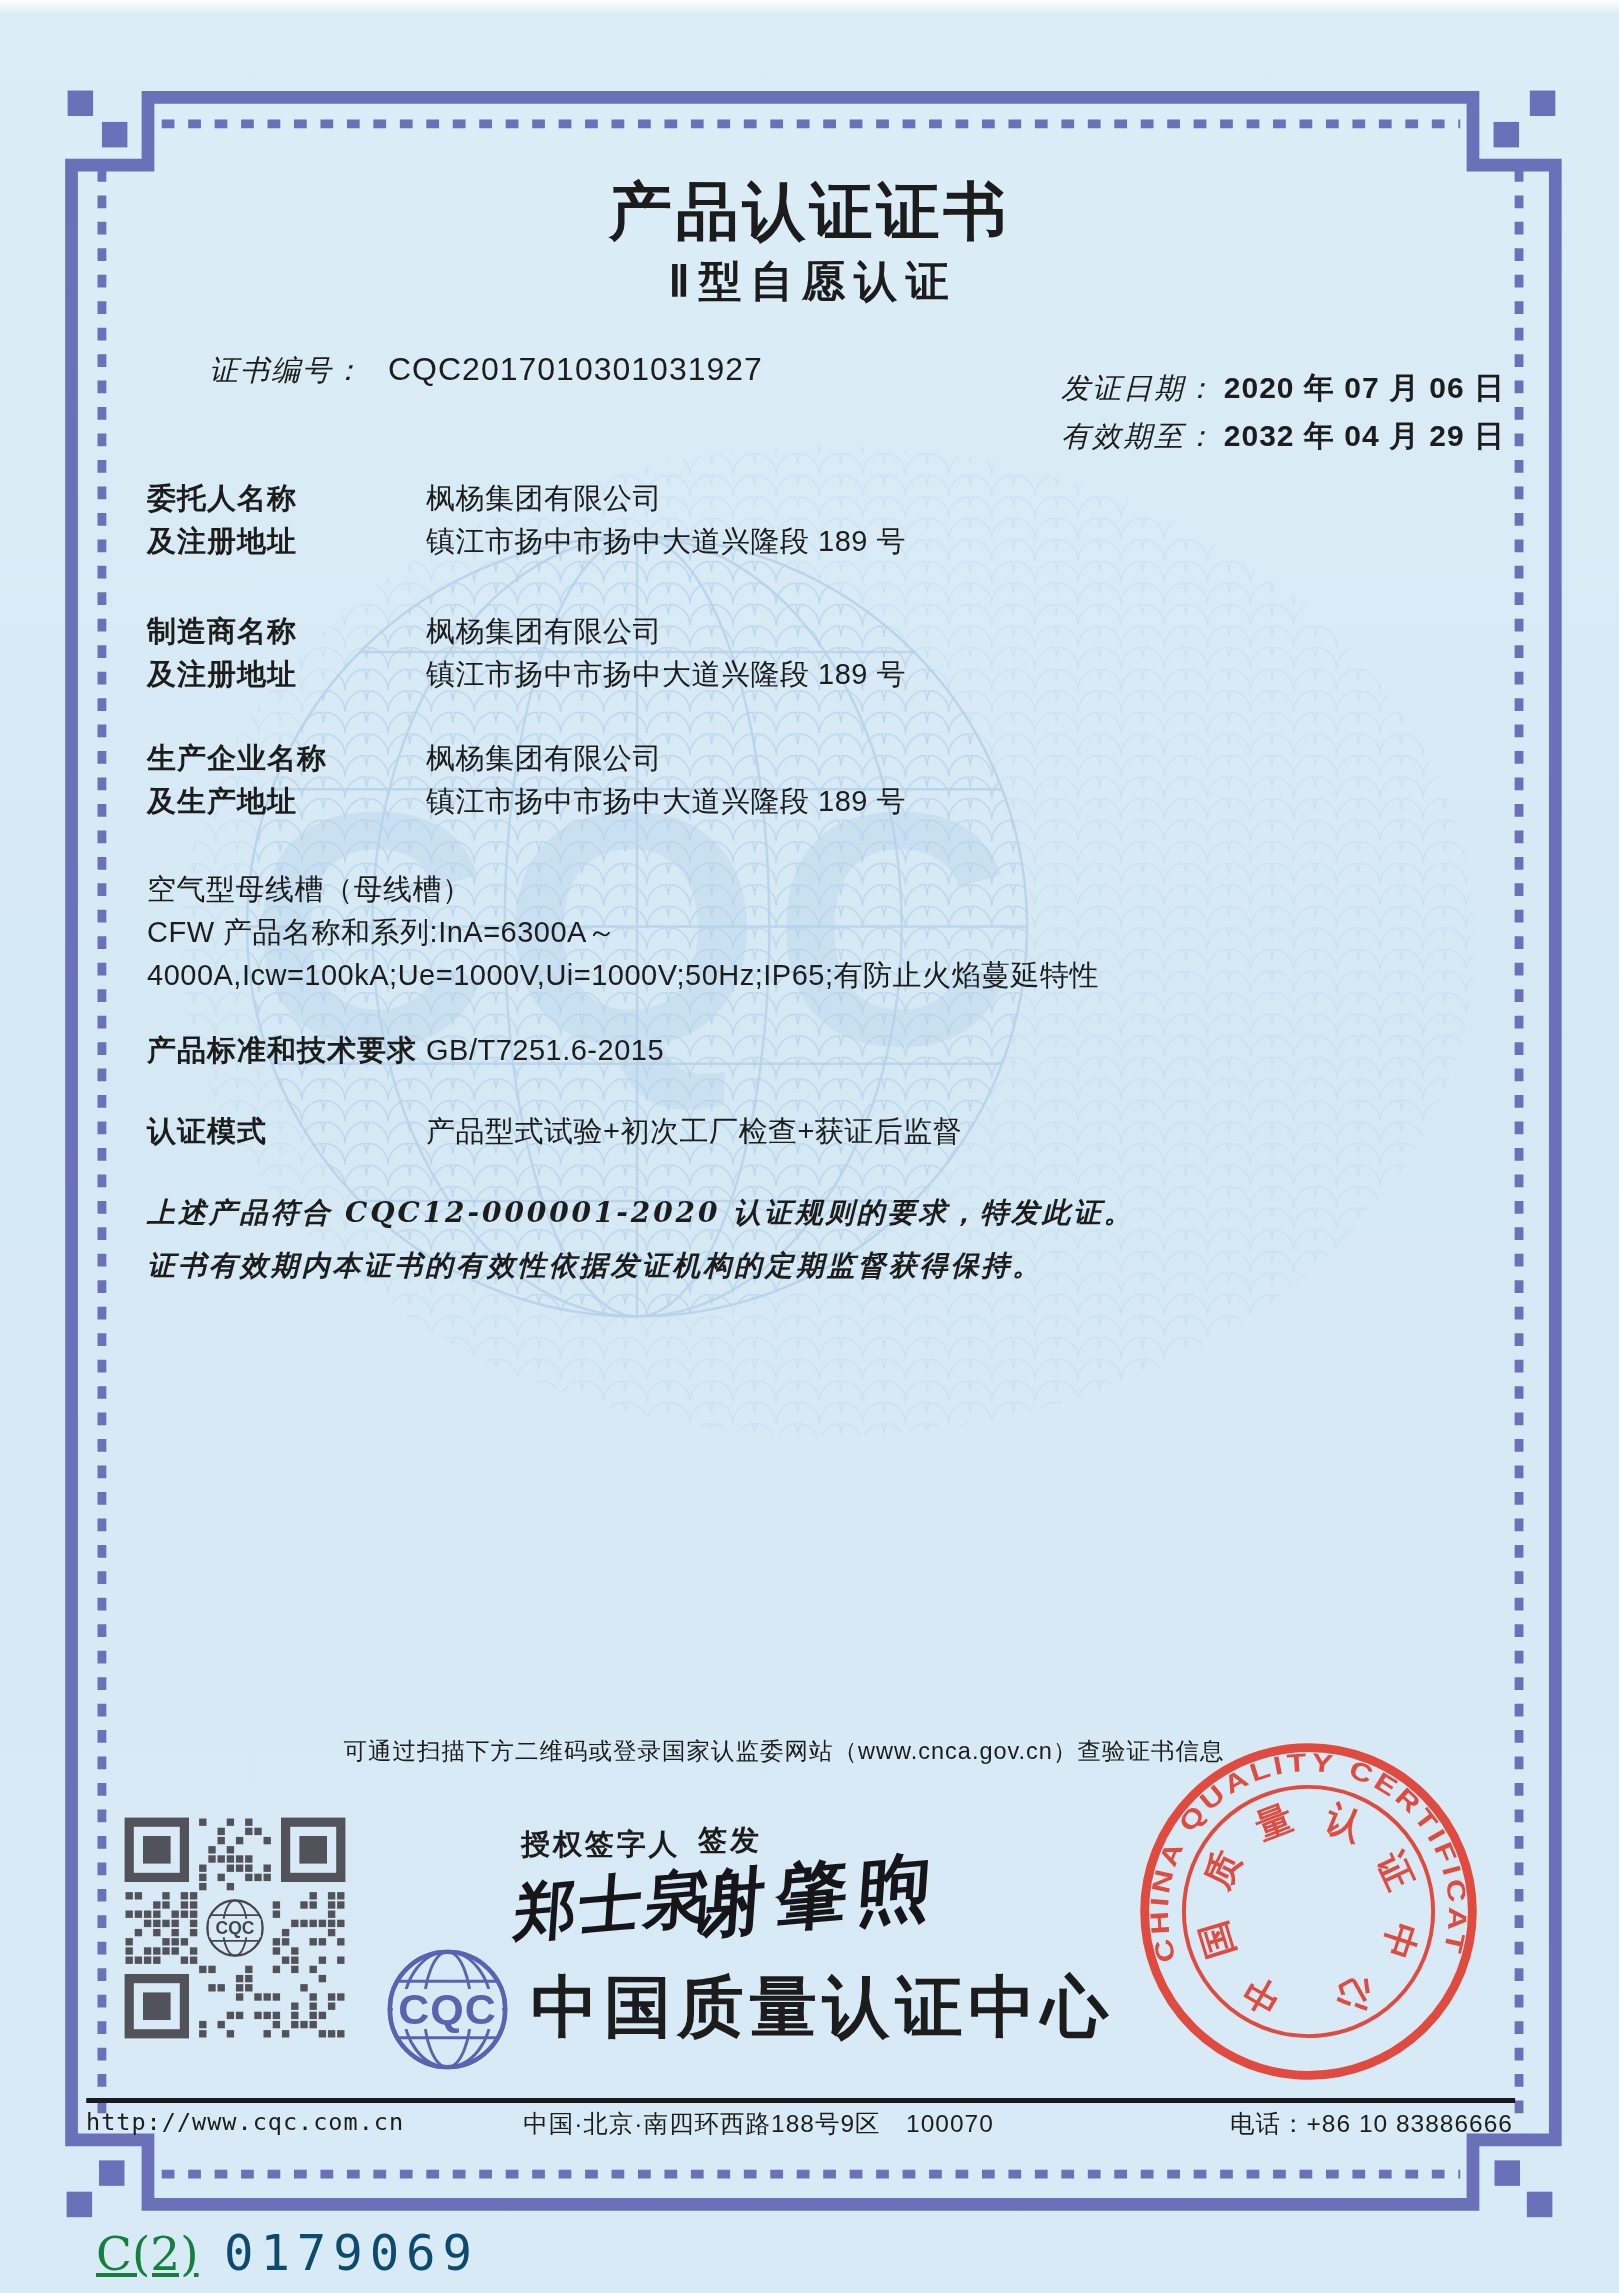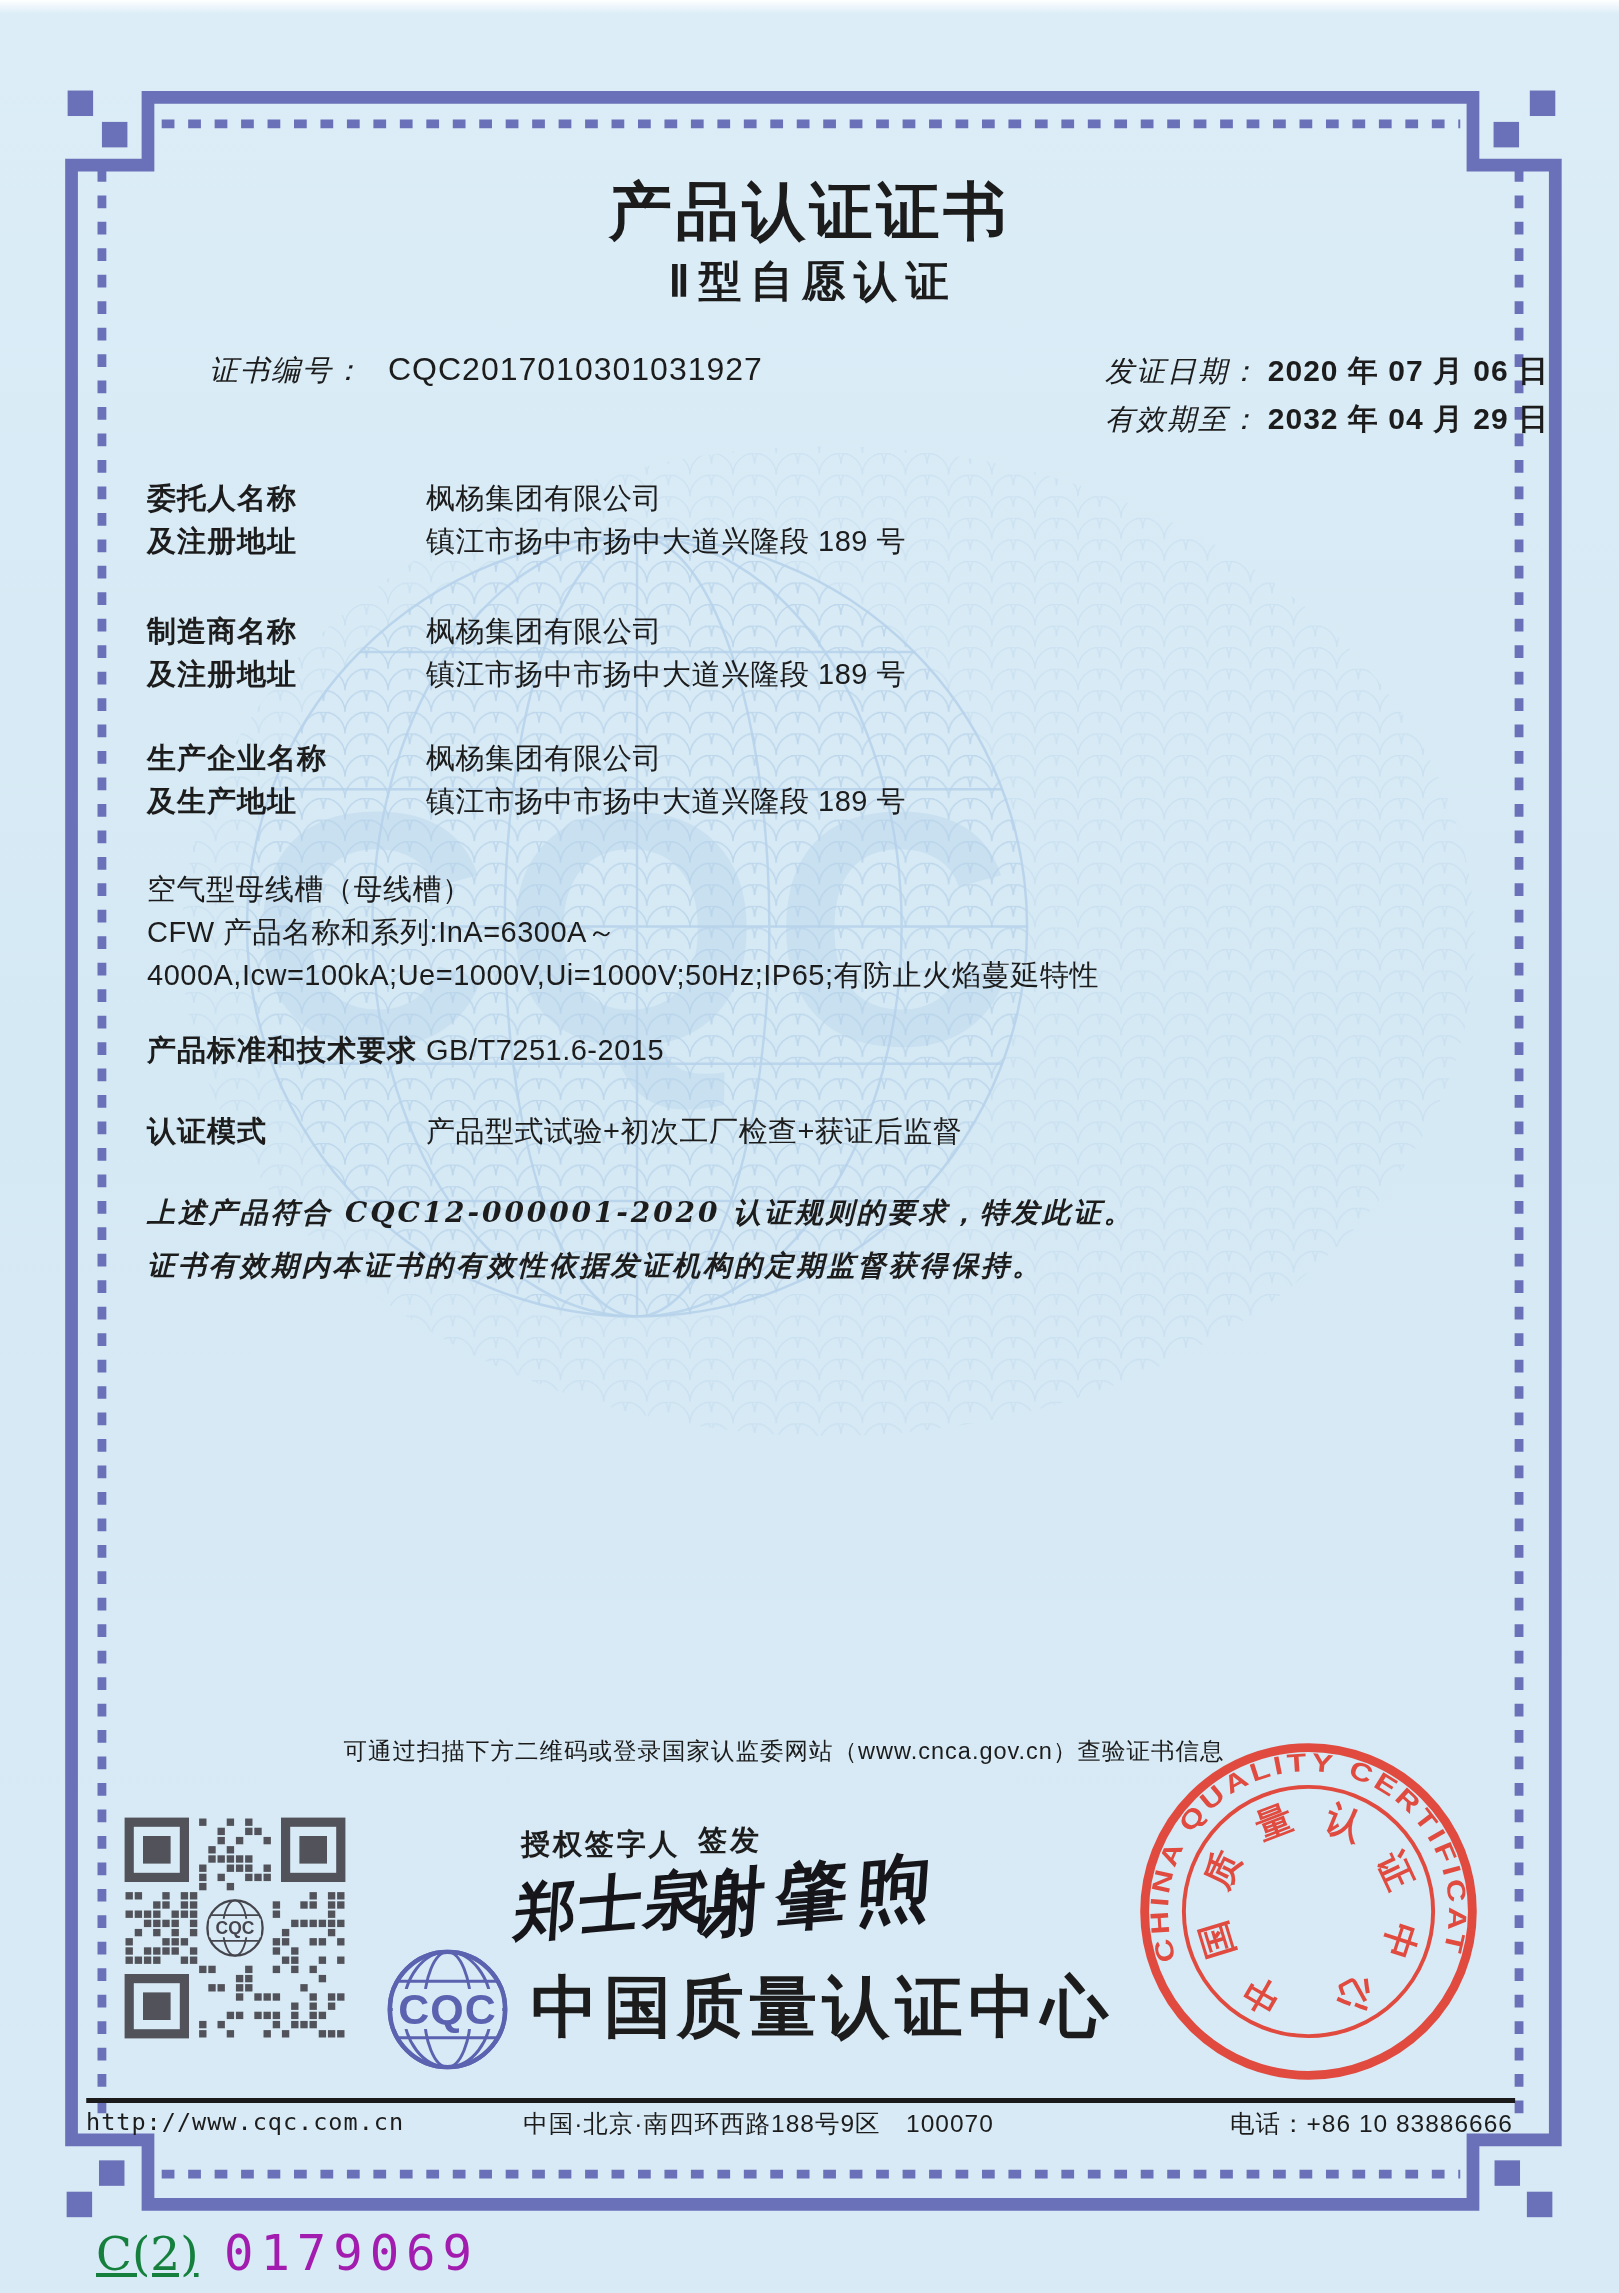--- a/index.html
+++ b/index.html
@@ -15,21 +15,21 @@
   .kai{font-family:"DejaVu Serif",serif;font-style:italic;}
 
   .title{position:absolute;top:169px;left:0;right:0;text-align:center;
     font-size:63px;font-weight:700;letter-spacing:3.9px;}
   .subtitle{position:absolute;top:253px;left:0;right:0;text-align:center;
     font-size:43px;font-weight:600;letter-spacing:8.8px;padding-left:7px;}
 
   .meta-left{position:absolute;top:351px;left:209px;display:flex;align-items:baseline;gap:24px;}
   .meta-left .m-label{font-size:29px;letter-spacing:2px;}
   .meta-left .m-value{font-size:32px;letter-spacing:1px;}
-  .meta-right{position:absolute;top:347px;left:1061px;margin-left:44px;}
+  .meta-right{position:absolute;top:364px;left:1061px;}
   .meta-right .m-row{display:flex;align-items:baseline;gap:7.8px;line-height:48px;}
   .meta-right .m-label{font-size:29px;letter-spacing:2px;}
   .meta-right .m-value{font-size:30px;font-weight:600;letter-spacing:1px;}
 
   .field-group{position:absolute;left:147px;display:flex;}
   .fg-labels{width:279px;flex:0 0 279px;}
   .fg-values{width:1027px;}
   .f-label{font-size:29px;font-weight:700;line-height:43px;letter-spacing:1px;}
   .f-value{font-size:29px;line-height:43px;letter-spacing:0.5px;}
   .g1{top:477px;} .g2{top:610px;} .g3{top:737px;} .g4{top:868px;}
@@ -58,21 +58,21 @@
 
   .footer-url{position:absolute;top:2108px;left:86px;
     font-family:"DejaVu Sans Mono",monospace;font-size:23.5px;letter-spacing:1px;}
   .footer-address{position:absolute;top:2107px;left:0;right:0;text-align:center;
     font-size:24.5px;letter-spacing:1px;transform:translateX(-51px);}
   .footer-phone{position:absolute;top:2107px;right:106px;font-size:24.5px;letter-spacing:1px;}
 
   .serial{position:absolute;top:2225px;left:96px;display:flex;align-items:baseline;gap:25.5px;}
   .serial-prefix{font-family:"DejaVu Serif",serif;font-size:47px;color:#15803d;text-decoration:underline;}
   .serial-number{font-family:"DejaVu Sans Mono",monospace;font-size:49px;
-    color:#a21caf;letter-spacing:6.9px;}
+    color:#0c4a6e;letter-spacing:6.9px;}
 </style>
 </head>
 <body>
 
 <svg class="bg-svg" width="1619" height="2294" viewBox="0 0 1652 2340">
   <defs>
     <pattern id="scales" width="44" height="22" patternUnits="userSpaceOnUse">
       <path d="M0 22 a22 22 0 0 1 44 0" fill="none" stroke="#aecbe6" stroke-width="1.4"></path>
       <path d="M-22 11 a22 22 0 0 1 44 0 M22 11 a22 22 0 0 1 44 0" fill="none" stroke="#aecbe6" stroke-width="1.4"></path>
     </pattern>

